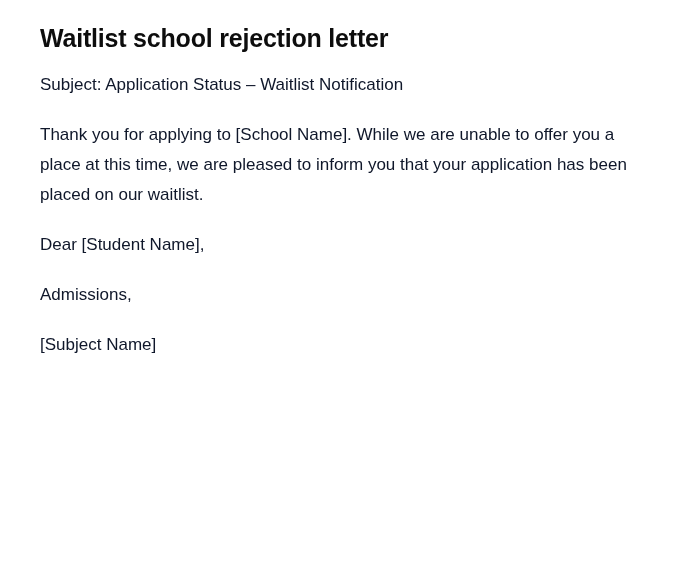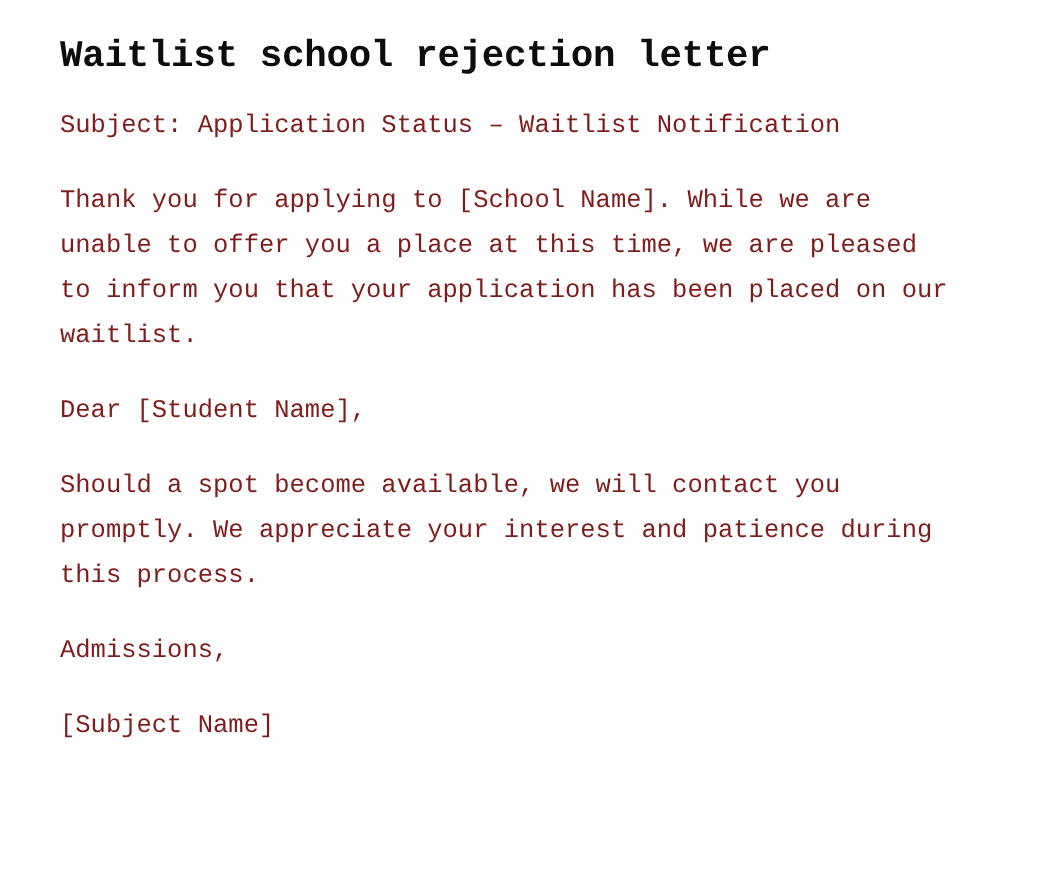--- a/index.html
+++ b/index.html
@@ -14,54 +14,52 @@
     color: #1a1a1a;
     -webkit-font-smoothing: antialiased;
   }
   .page {
     box-sizing: border-box;
     width: 700px;
     height: 586px;
     padding: 22px 40px 10px 40px;
     background: #ffffff;
     overflow: hidden;
-    font-family: Liberation Mono, monospace;
   }
   .doc-title {
     font-size: 25px;
     line-height: 32px;
     font-weight: bold;
     color: #0d0d0d;
     margin: 0 0 16px 0;
     letter-spacing: -0.2px;
   }
   .para {
     font-size: 17px;
     line-height: 30px;
-    color: #7f1d1d;
+    color: #0f172a;
     margin: 0 0 20px 0;
     max-width: 600px;
   }
   .para:last-child {
     margin-bottom: 0;
   }
 </style>
 </head>
 <body>
 
 <div class="page">
 
   <h1 class="doc-title">Waitlist school rejection letter</h1>
 
   <p class="para">Subject: Application Status – Waitlist Notification</p>
 
   <p class="para">Thank you for applying to [School Name]. While we are unable to offer you a place at this time, we are pleased to inform you that your application has been placed on our waitlist.</p>
 
   <p class="para">Dear [Student Name],</p>
 
-  <p class="para">Should a spot become available, we will contact you promptly. We appreciate your interest and patience during this process.</p>
 
   <p class="para">Admissions,</p>
 
 
   <p class="para">[Subject Name]</p>
 
 </div>
 
 </body></html>

